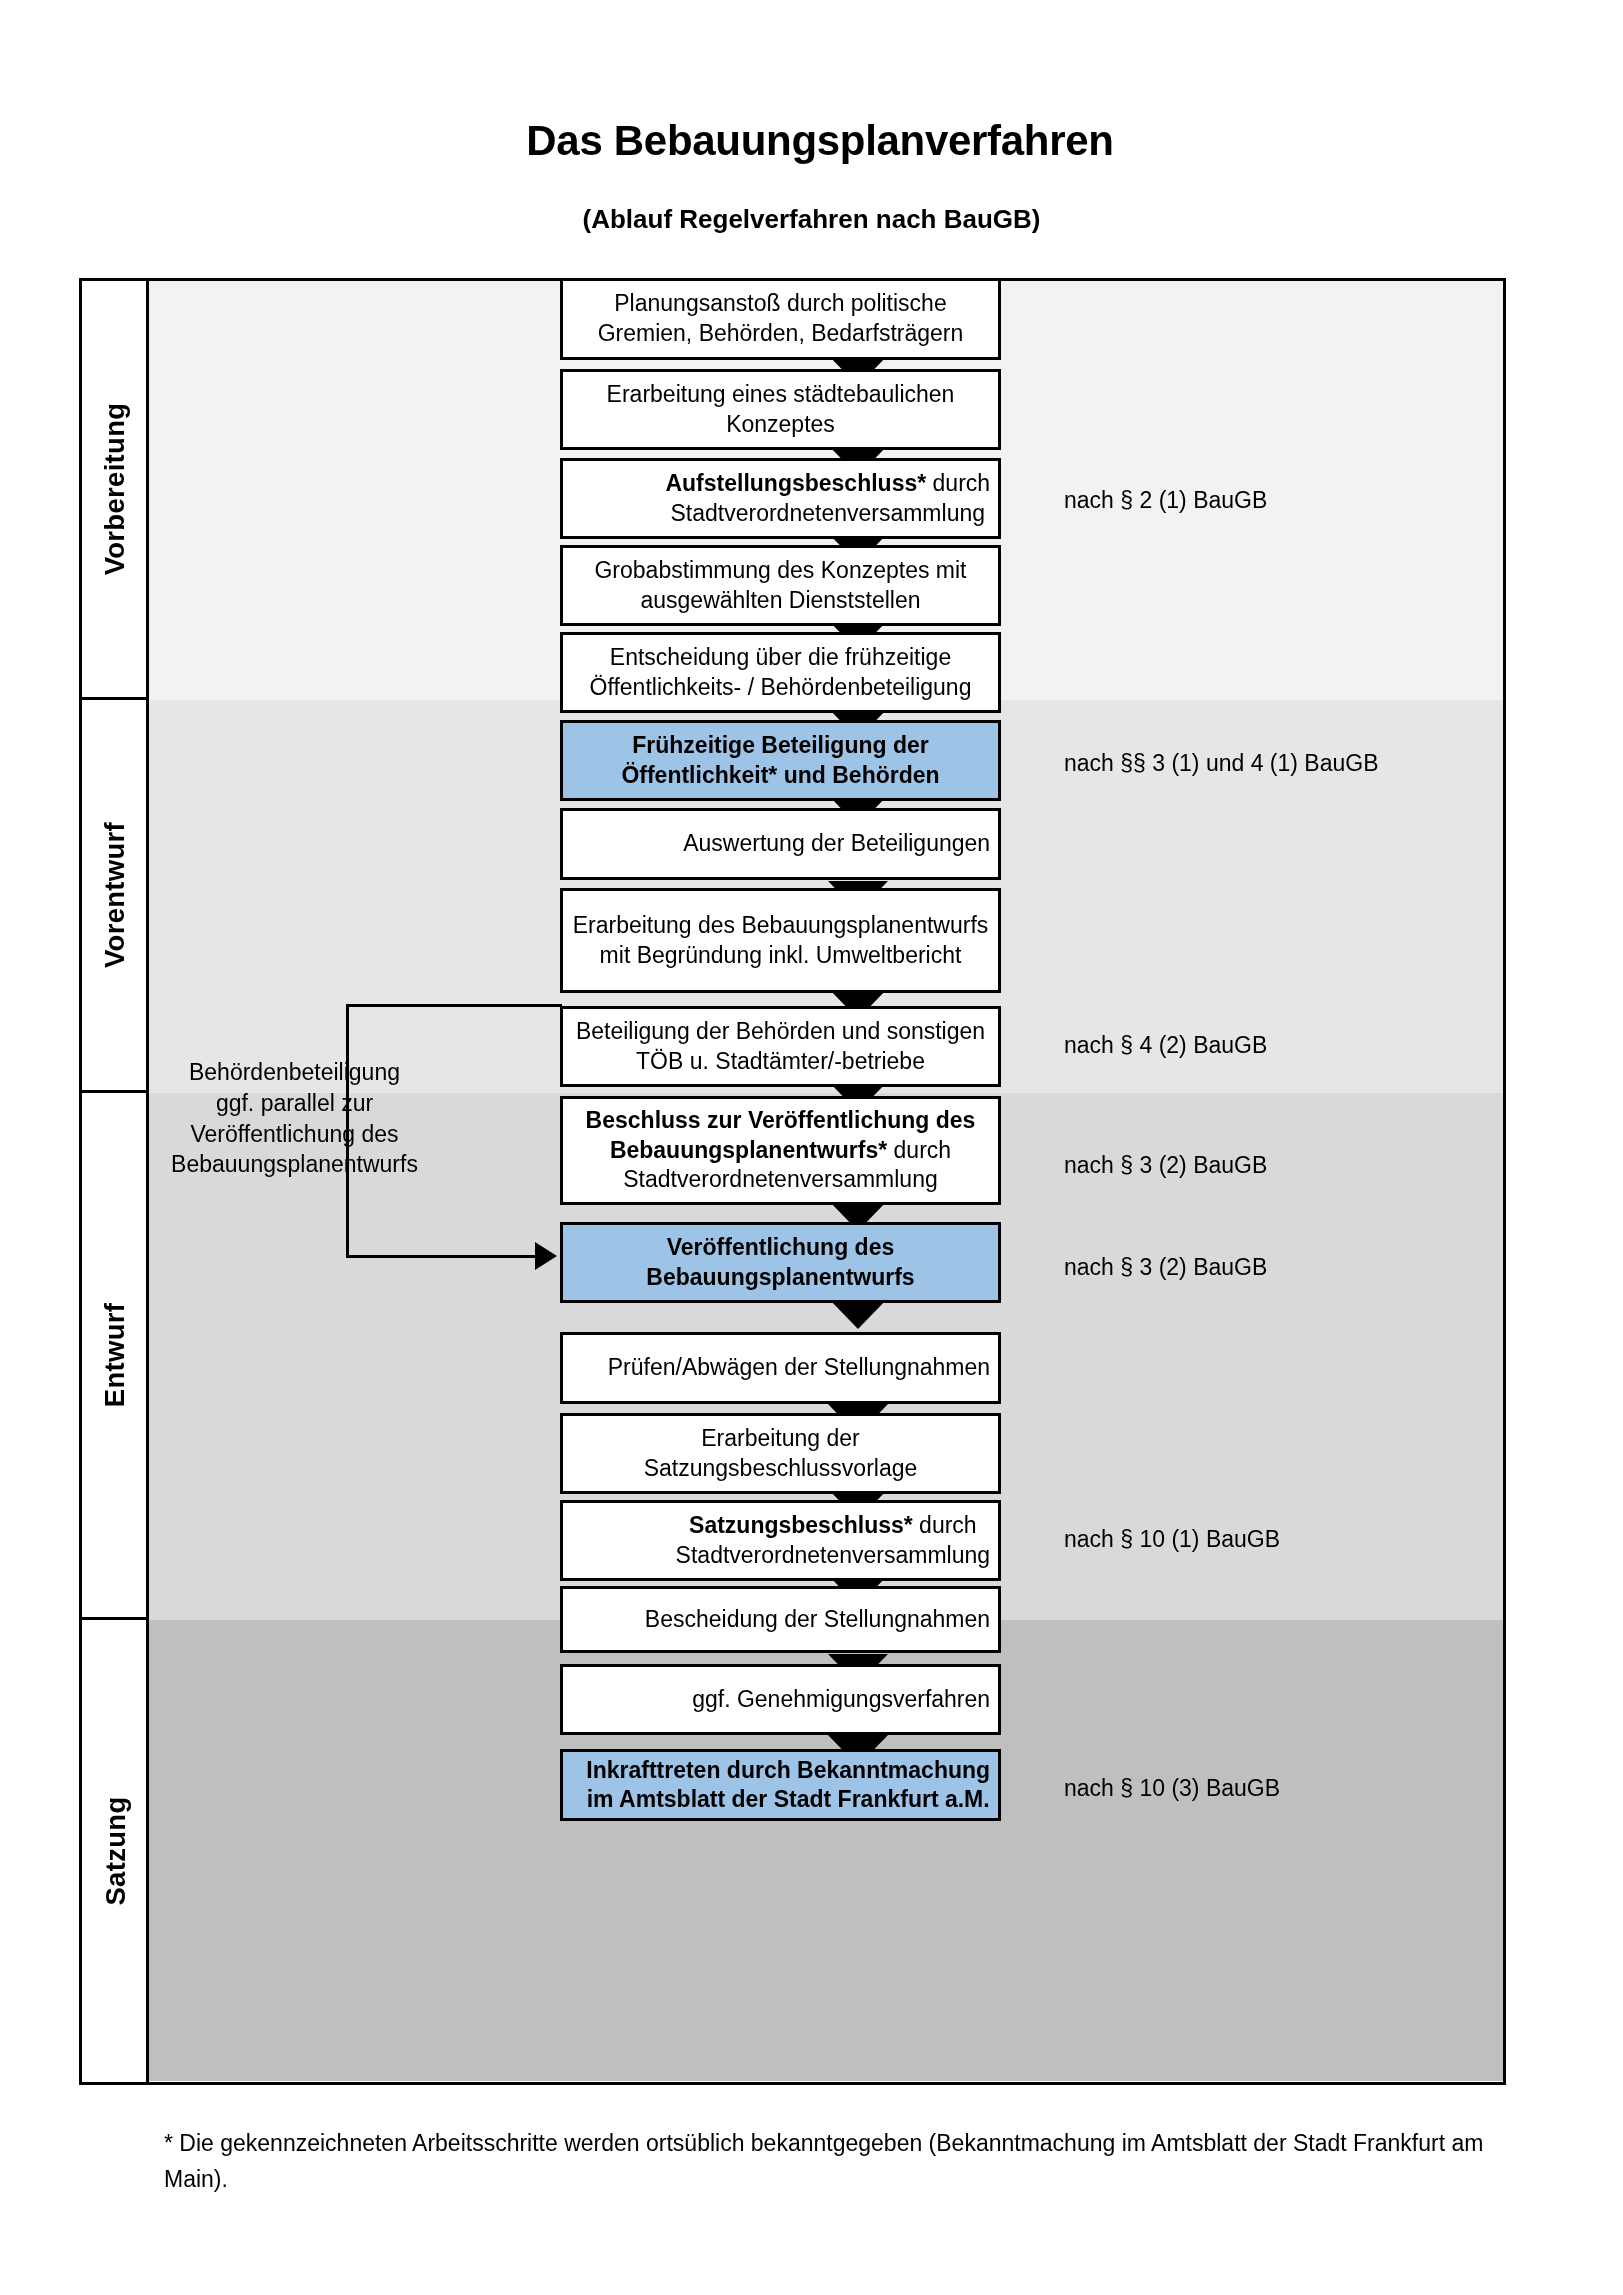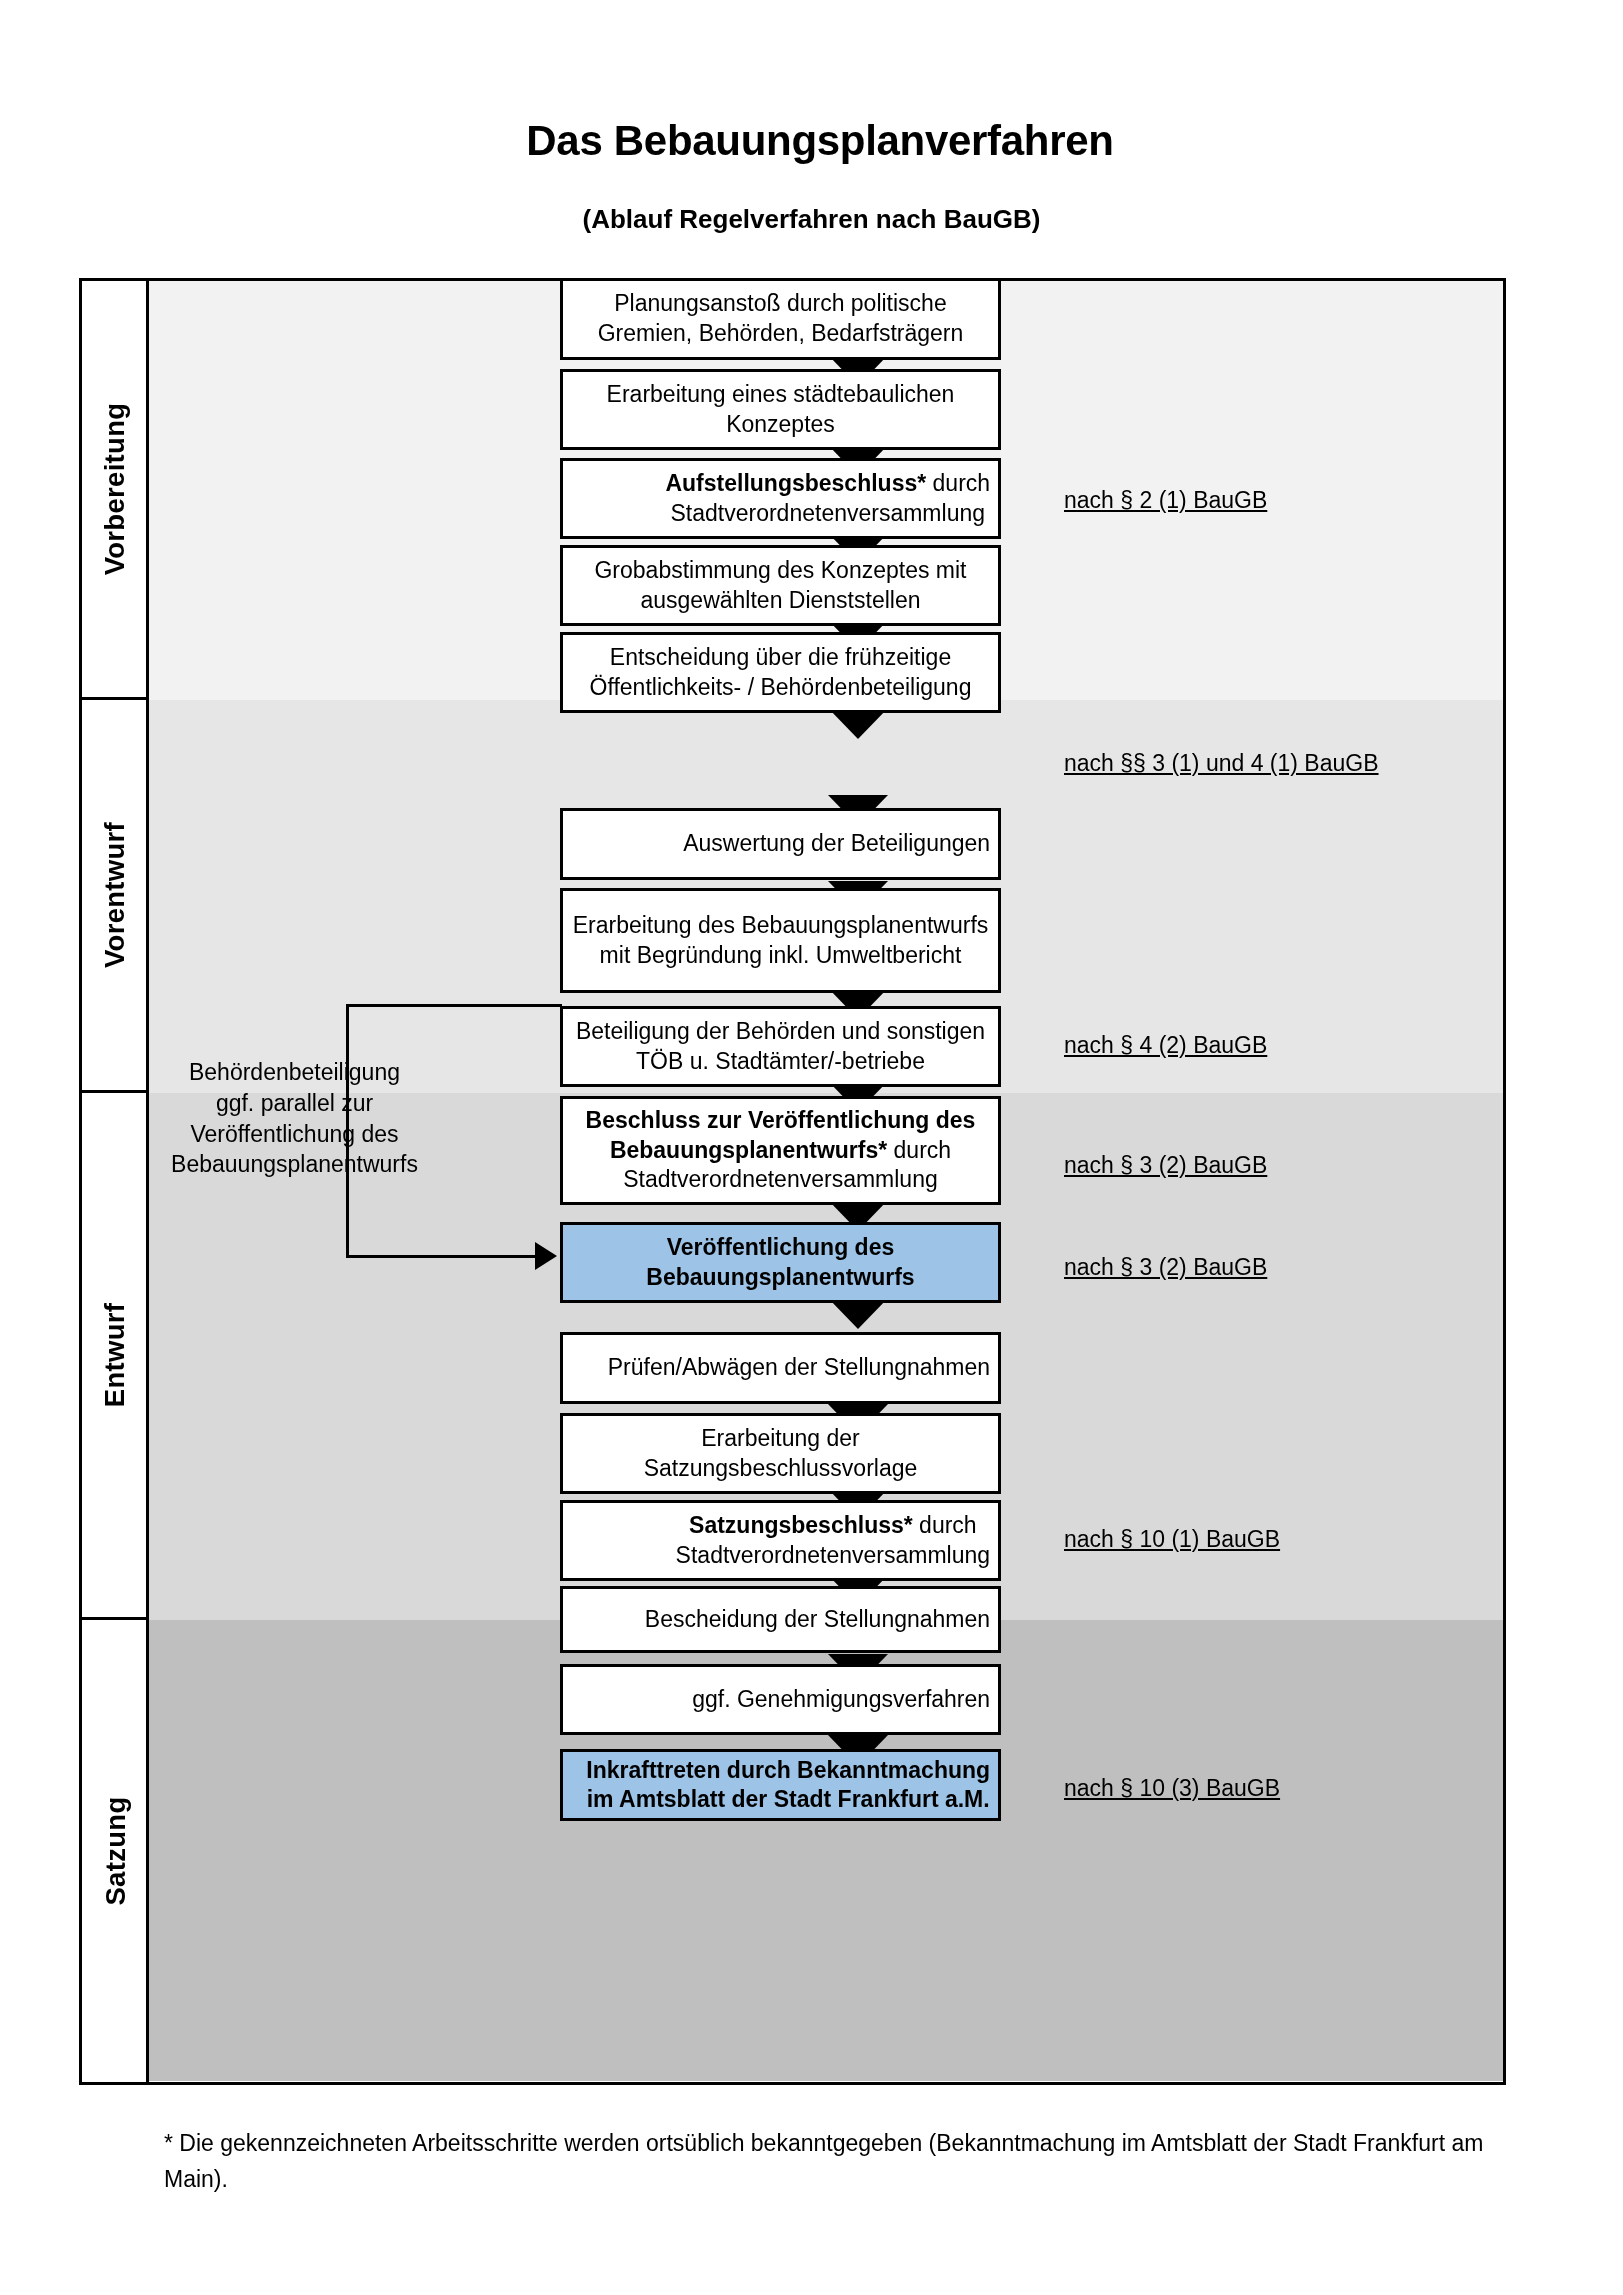--- a/index.html
+++ b/index.html
@@ -72,21 +72,21 @@
   .arrow{
     position:absolute;
     width:0;height:0;
     border-left:30px solid transparent;
     border-right:30px solid transparent;
     border-top:31px solid #000;
   }
 
   
   .note{
-    position:absolute;font-size:23px;white-space:nowrap;text-decoration:underline;
+    position:absolute;font-size:23px;white-space:nowrap;
   }
 
   
   .sidenote{
     position:absolute;text-align:center;font-size:23px;line-height:1.34;
   }
 
   
   .loop{position:absolute;}
   .loop .v{position:absolute;background:#000;width:3.3px;}
@@ -154,20 +154,23 @@
     <div class="box" style="left:478px;top:264px;width:441px;height:81px;">
       <span>Grobabstimmung des Konzeptes mit ausgewählten Dienststellen</span>
     </div>
 
     <div class="arrow" style="left:746px;top:427px;"></div>
     <div class="box" style="left:478px;top:351px;width:441px;height:81px;">
       <span>Entscheidung über die frühzeitige Öffentlichkeits- / Behördenbeteiligung</span>
     </div>
 
     <div class="arrow" style="left:746px;top:514px;"></div>
+    <div class="box blue" style="left:478px;top:439px;width:441px;height:81px;">
+      <span>Frühzeitige Beteiligung der Öffentlichkeit* und Behörden</span>
+    </div>
 
     <div class="arrow" style="left:746px;top:600px;"></div>
     <div class="box" style="left:478px;top:527px;width:441px;height:72px;">
       <span>Auswertung der Beteiligungen</span>
     </div>
 
     <div class="arrow" style="left:746px;top:707px;"></div>
     <div class="box" style="left:478px;top:607px;width:441px;height:105px;">
       <span>Erarbeitung des Bebauungsplanentwurfs mit Begründung inkl. Umweltbericht</span>
     </div>

